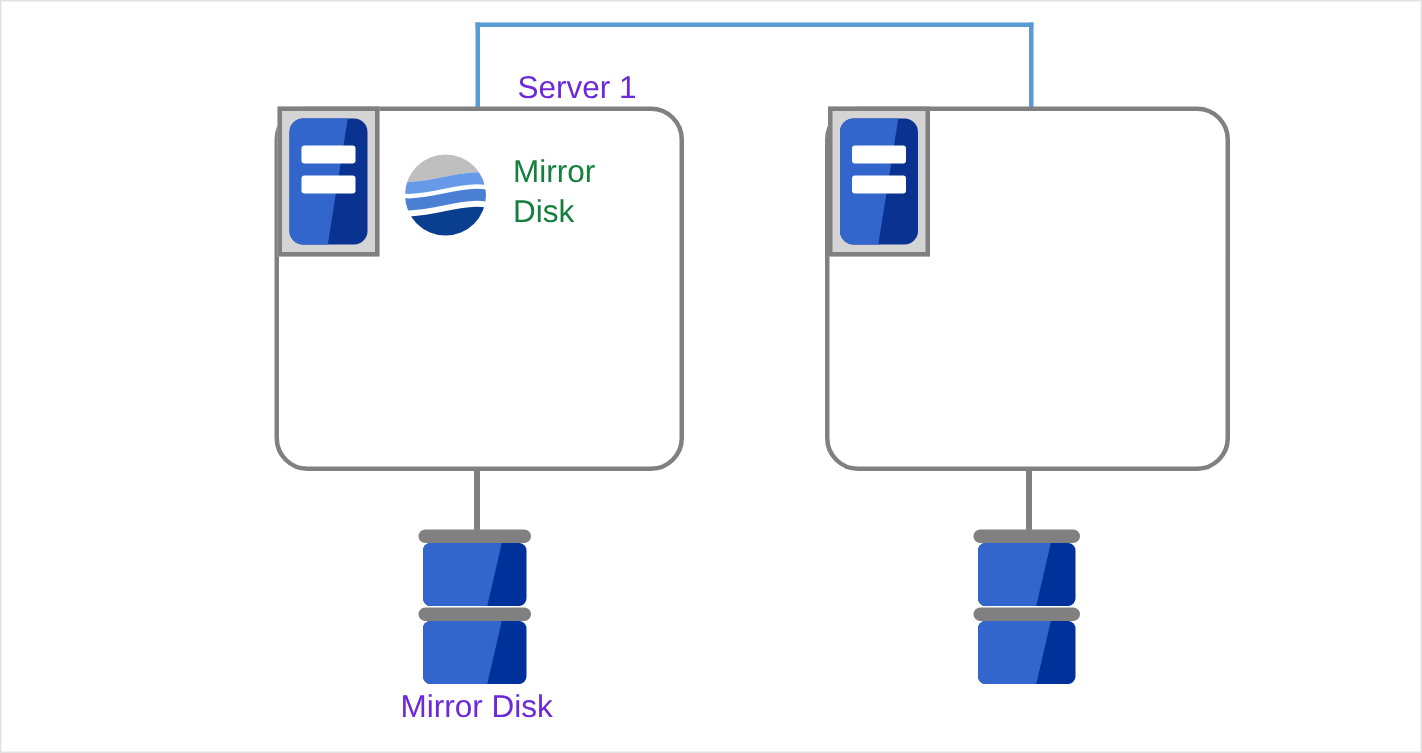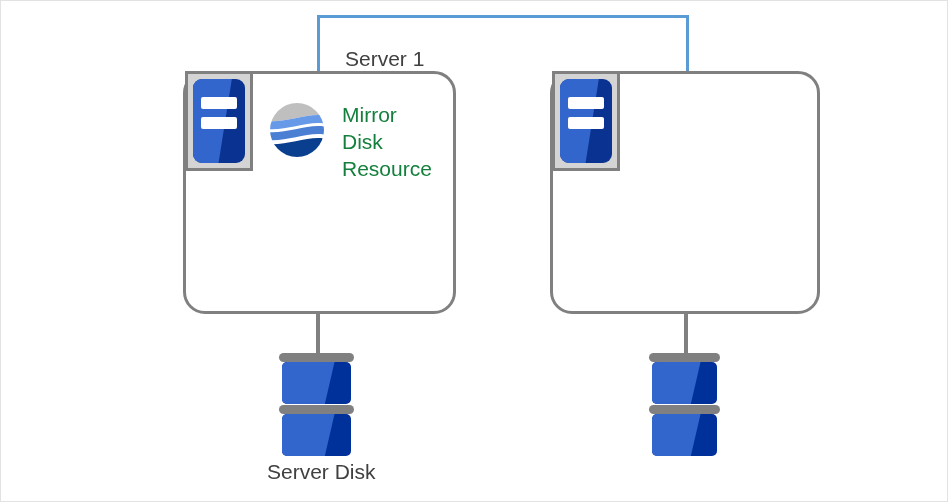--- a/index.html
+++ b/index.html
@@ -68,21 +68,21 @@
     height: 15%;
     background: #ffffff;
     border-radius: 2px;
   }
   .server-bar.b1 { top: 21%; }
   .server-bar.b2 { top: 45%; }
 
   
   .caption {
     position: absolute;
-    color: #404040;
+    color: #6d28d9;
     font-size: 21px;
     line-height: 27px;
     white-space: nowrap;
   }
   .res-label {
     position: absolute;
     color: #15803d;
     font-size: 21px;
     line-height: 27px;
     width: 120px;
@@ -160,32 +160,32 @@
     </defs>
     <g clip-path="url(#globeClip)">
       <rect x="0" y="0" width="60" height="60" fill="#ffffff"></rect>
       <path d="M -4 2 L 64 2 L 64 18 C 48 8 16 26 -4 20 Z" fill="#bfbfbf"></path>
       <path d="M -4 20 C 16 26 48 8 64 18 L 64 26 C 48 16 16 34 -4 28 Z" fill="#6699e8"></path>
       <path d="M -4 31 C 16 37 48 19 64 29 L 64 37 C 48 27 16 45 -4 39 Z" fill="#4a7fd4"></path>
       <path d="M -4 43 C 16 49 48 31 64 41 L 64 64 L -4 64 Z" fill="#0a3f8f"></path>
     </g>
   </svg>
 
-  <div class="res-label" style="left:341px; top:100px;"><span>Mirror</span><br><span>Disk</span><br><span>Resource</span></div>
+  <div class="res-label" style="left:341px; top:100px;"><span>Mirror</span><br><span>Disk</span><br></div>
 
   <div class="conn" style="left:315px; top:312px; height:44px;"></div>
 
   <div class="disk" style="left:278px; top:352px; width:75px; height:105px;">
     <div class="disk-bar" style="top:0px;"></div>
     <div class="disk-block" style="top:9px;"></div>
     <div class="disk-bar" style="top:52px;"></div>
     <div class="disk-block" style="top:61px;"></div>
   </div>
 
-  <div class="caption" style="left:266px; top:457px;">Server Disk</div>
+  <div class="caption" style="left:266px; top:457px;">Mirror Disk</div>
 
 
   <div class="server-box" style="left:549px; top:70px; width:270px; height:243px;"></div>
 
   <div class="server-icon" style="left:551px; top:70px; width:68px; height:100px;">
     <div class="server-icon-body">
       <div class="server-bar b1"></div>
       <div class="server-bar b2"></div>
     </div>
   </div>

